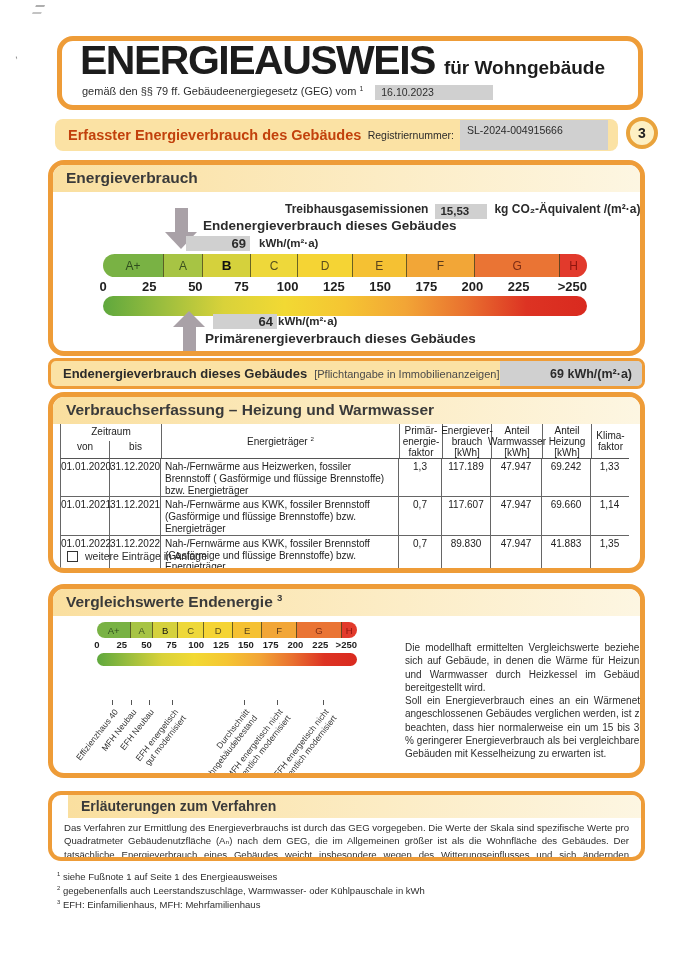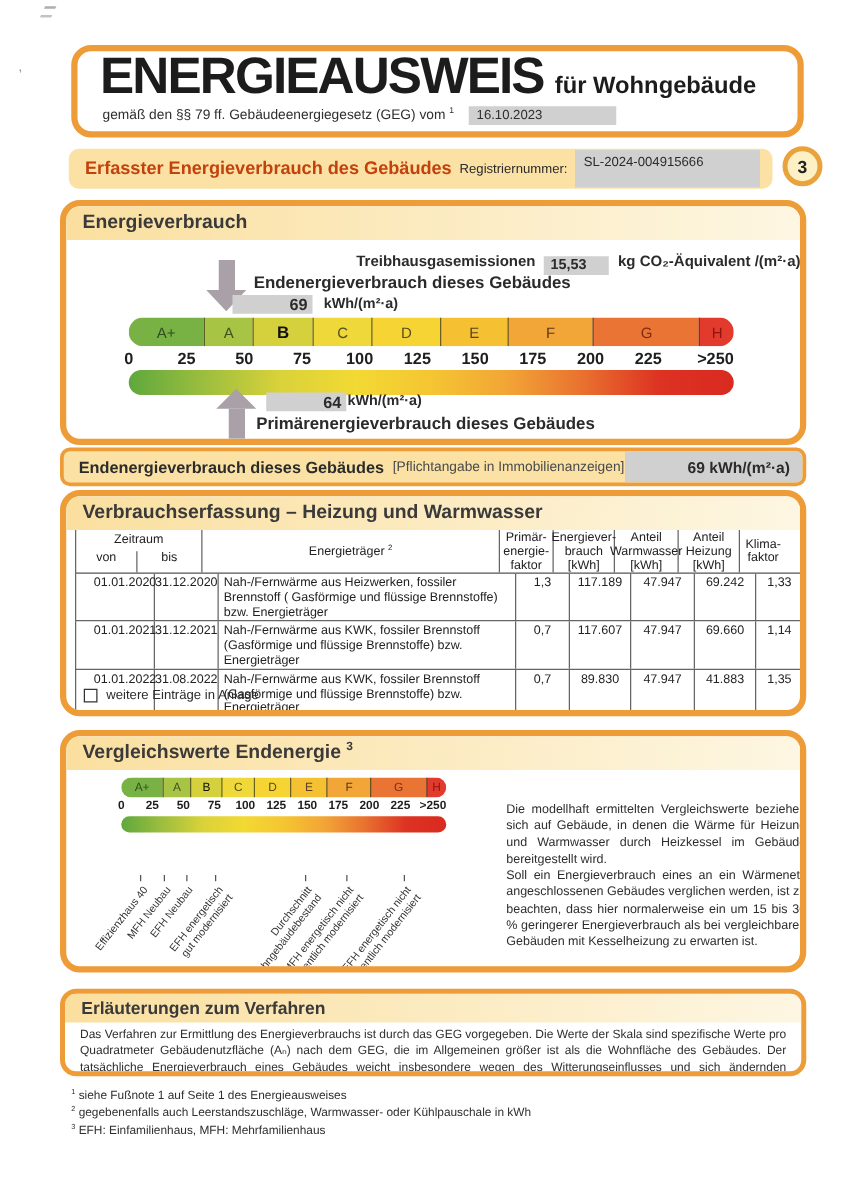--- a/index.html
+++ b/index.html
@@ -94,41 +94,41 @@
   .vcell{border-right:1px solid #666;box-sizing:border-box;text-align:center;}
   .vh-row .vcell{display:flex;align-items:center;justify-content:center;white-space:pre-line;line-height:1.1;}
   .w-von{width:49px;}.w-bis{width:51px;}.w-tr{width:238px;}.w-pef{width:43px;}
   .w-vb{width:49px;}.w-ww{width:51px;}.w-hz{width:49px;}.w-kl{width:37px;border-right:none !important;}
   .vh-zeit{width:101px;border-right:1px solid #666;box-sizing:border-box;display:flex;flex-direction:column;}
   .vh-zeit-top{text-align:center;padding-top:2px;}
   .vh-sub{display:flex;flex:1;align-items:flex-end;}
   .vh-sub div{padding-bottom:2px;text-align:center;box-sizing:border-box;}
   .vh-sub .s-von{width:49px;border-right:1px solid #666;height:17px;}
   .vh-sub .s-bis{width:51px;height:17px;}
-  .vrow{display:flex;border-left:1px solid #666;border-bottom:1px solid #666;min-height:30px;padding-left:14px;}
+  .vrow{display:flex;border-left:1px solid #666;border-bottom:1px solid #666;min-height:30px;}
   .vrow .vcell{padding-top:2px;line-height:1.18;}
   .vrow .c-tr{text-align:left;padding:2px 3px 0 4px;}
   .cbx-row{position:absolute;left:14px;top:153px;display:flex;align-items:center;font-size:10.5px;}
   .cbx{width:9px;height:9px;border:1.2px solid #333;display:inline-block;margin-right:7px;background:#fff;}
 
   
   .box-cmp{top:584px;height:194px;}
   .scale-small{left:44px;top:33px;width:260px;}
   .cmp-ticks{position:absolute;left:44px;top:111px;width:260px;height:6px;}
   .cmp-tick{position:absolute;top:0;width:1px;height:5px;background:#555;}
   .cmp-labels{position:absolute;left:44px;top:118px;width:260px;height:0;}
   .cmp-label{position:absolute;top:0;transform-origin:100% 0;transform:rotate(-52deg);
     font-size:8.5px;line-height:1.2;text-align:right;white-space:nowrap;color:#333;}
   .cmp-text{position:absolute;left:352px;top:52px;width:240px;font-size:10px;line-height:1.33;
     text-align:justify;color:#2e2e2e;}
   .cmp-text p{margin:0;}
 
   
   .box-expl{top:791px;height:70px;border-width:4px;border-radius:13px;}
-  .box-expl .obox-title{height:23px;font-size:14px;padding-top:3px;}
+  .box-expl .obox-title{height:23px;font-size:14px;padding-top:3px;margin-left:16px;}
   .expl-text{padding:3px 12px 0 12px;font-size:9.6px;line-height:1.4;text-align:justify;color:#2e2e2e;}
 
   
   .footnotes{position:absolute;left:57px;top:871px;font-size:9.5px;line-height:1.35;color:#2e2e2e;}
   .footnotes div{margin-bottom:1px;}
 </style>
 </head>
 <body>
 
 <div class="scan-mark1"></div>
@@ -274,21 +274,21 @@
       <div class="vcell w-bis">31.12.2021</div>
       <div class="vcell w-tr c-tr">Nah-/Fernwärme aus KWK, fossiler Brennstoff (Gasförmige und flüssige Brennstoffe) bzw. Energieträger</div>
       <div class="vcell w-pef">0,7</div>
       <div class="vcell w-vb">117.607</div>
       <div class="vcell w-ww">47.947</div>
       <div class="vcell w-hz">69.660</div>
       <div class="vcell w-kl">1,14</div>
     </div>
     <div class="vrow">
       <div class="vcell w-von">01.01.2022</div>
-      <div class="vcell w-bis">31.08.2022</div>
+      <div class="vcell w-bis">31.12.2022</div>
       <div class="vcell w-tr c-tr">Nah-/Fernwärme aus KWK, fossiler Brennstoff (Gasförmige und flüssige Brennstoffe) bzw. Energieträger</div>
       <div class="vcell w-pef">0,7</div>
       <div class="vcell w-vb">89.830</div>
       <div class="vcell w-ww">47.947</div>
       <div class="vcell w-hz">41.883</div>
       <div class="vcell w-kl">1,35</div>
     </div>
   </div>
   <div class="cbx-row">
     <span class="cbx"></span>

